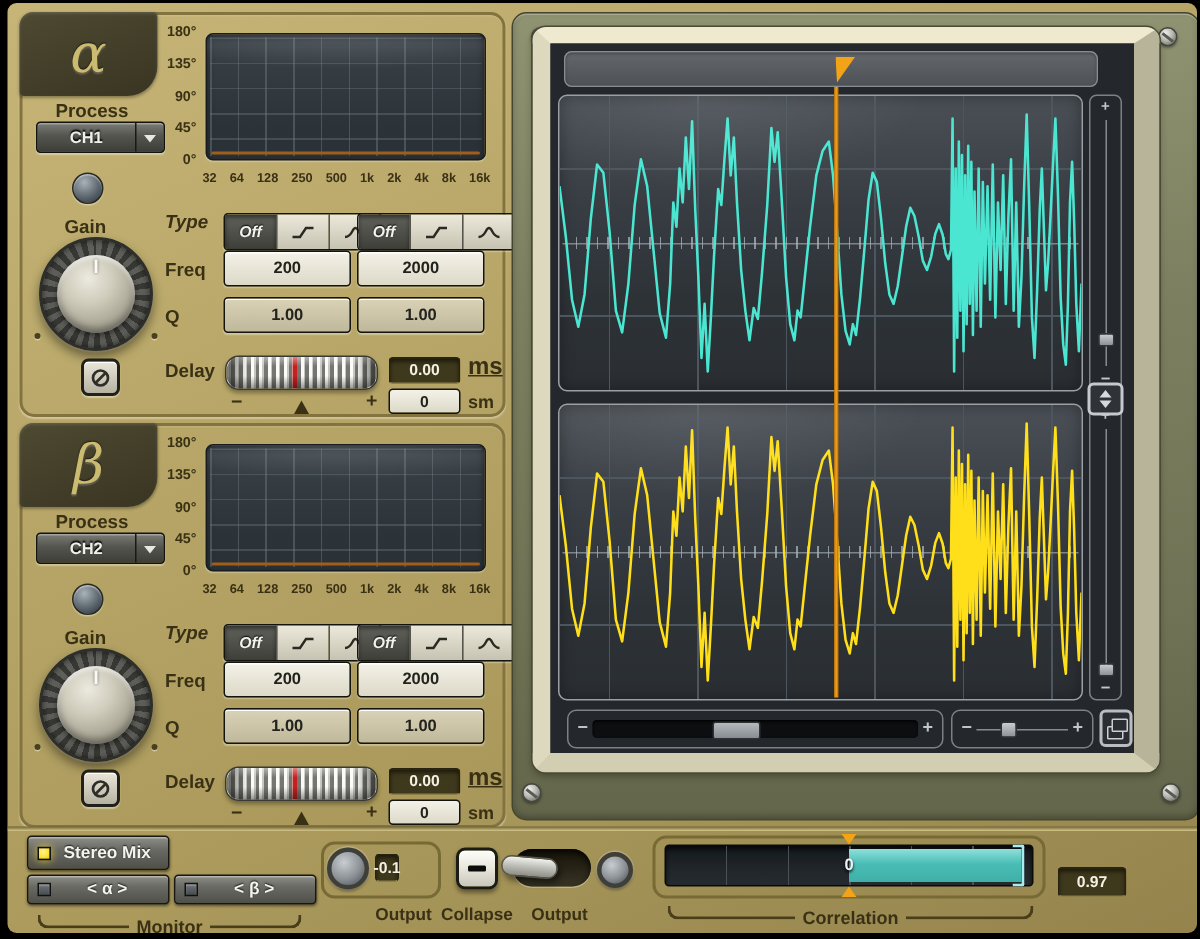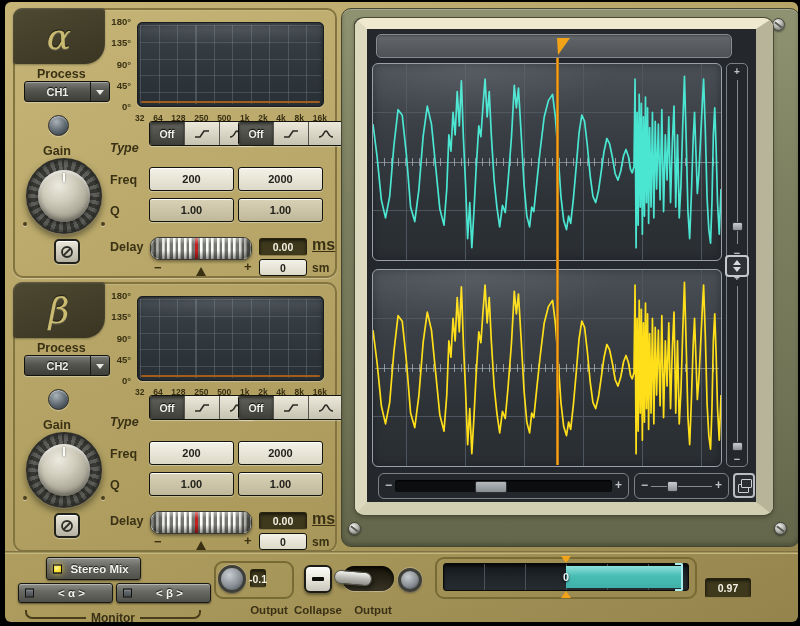--- a/index.html
+++ b/index.html
@@ -65,23 +65,23 @@
     background:#fafaf6; transform:translateX(-50%); box-shadow:0 0 2px rgba(0,0,0,.5); }
   .dot { position:absolute; width:4px; height:4px; border-radius:50%; background:#4a3f1e;
     box-shadow:0 1px 0 rgba(255,255,255,.4); }
   .d1 { left:8px; top:212px; } .d2 { left:86px; top:212px; }
   .invert-btn { position:absolute; left:39px; top:229px; width:26px; height:25px;
     background:linear-gradient(180deg,#eae7da,#b5b2a2); border:2px solid #21211b;
     border-radius:5px; box-shadow:0 1px 1px rgba(255,255,255,.4), inset 0 1px 0 #fff;
     display:flex; align-items:center; justify-content:center; }
   .row-lbl { left:95px; font-size:12.5px; }
   .type-lbl { top:131px;font-style:italic; } .freq-lbl { top:163px; } .q-lbl { top:194px; } .delay-lbl { top:230px; }
-  .type-group { position:absolute; top:111px; width:106px; height:25px; display:flex;
+  .type-group { position:absolute; top:132px; width:106px; height:25px; display:flex;
     border:1px solid #14140e; border-radius:3px; overflow:hidden;
-    box-shadow:0 1px 1px rgba(255,255,255,.35), inset 0 1px 0 rgba(255,255,255,.4); }
+    box-shadow:0 1px 1px rgba(255,255,255,.35), inset 0 1px 0 rgba(255,255,255,.4);font-style:italic; }
   .tg1 { left:134px; } .tg2 { left:223px; }
   .cell { flex:1; display:flex; align-items:center; justify-content:center; }
   .cell.off { background:linear-gradient(180deg,#62625c,#3f3f39); color:#f2f2ec;
     font-size:10.5px; font-weight:bold; text-shadow:0 -1px 1px #000;
     box-shadow:inset 0 2px 3px rgba(0,0,0,.5); }
   .cell.ic { background:linear-gradient(180deg,#ece9db,#c6c3b2); border-left:1px solid #55554d; }
   .field { position:absolute; width:85px; height:24px; display:flex; align-items:center;
     justify-content:center; font-size:11px; font-weight:bold; color:#23231d;
     border:1px solid #14140e; border-radius:3px;
     box-shadow:0 1px 1px rgba(255,255,255,.35), inset 0 1px 0 #fff; }
@@ -191,21 +191,21 @@
 
   
   #groove { position:absolute; left:0; right:0; top:549px; height:3px;
     background:linear-gradient(#6e6234,#d6c88a); }
   .mon-btn { position:absolute; display:flex; align-items:center; justify-content:center;
     background:linear-gradient(180deg,#8e8e88 0%,#6a6a64 40%,#50504a 100%);
     border:1px solid #171713; border-radius:3px;
     box-shadow:0 1px 2px rgba(0,0,0,.5), inset 0 1px 0 rgba(255,255,255,.35);
     color:#f4f4ee; font-weight:bold; font-size:11.5px; text-shadow:0 -1px 1px rgba(0,0,0,.8);
     padding-left:12px; }
-  #mb0 { left:13px; top:555px; width:95px; height:23px;margin-left:28px; }
+  #mb0 { left:13px; top:555px; width:95px; height:23px; }
   #mb1 { left:111px; top:555px; width:95px; height:23px; }
   #mb2 { left:13px; top:581px; width:95px; height:20px; }
   #mb3 { left:111px; top:581px; width:95px; height:20px; }
   .led { position:absolute; left:6px; top:50%; transform:translateY(-50%); width:9px; height:9px;
     background:linear-gradient(180deg,#6e7478,#474c50); border:1px solid #111;
     box-shadow:inset 0 1px 1px rgba(255,255,255,.3); }
   .led.lit { background:radial-gradient(circle at 40% 35%,#fff3a0,#ffe32a 60%,#e8c414);
     box-shadow:0 0 6px rgba(255,220,40,.8); }
   .bracket { position:absolute; display:flex; align-items:flex-end; }
   #monitor-bracket { left:20px; top:603px; width:176px; height:14px; }
@@ -562,14 +562,19 @@
   <div id="corr-meter">
     <div class="divs"></div>
     <div id="corr-fill" style="width: 47%;">
       <div id="corr-endcap"></div>
     </div>
     <span id="corr-zero">0</span>
     <div class="corr-tri" id="corr-tri-top"></div>
     <div class="corr-tri" id="corr-tri-bot"></div>
   </div>
   <div class="value-display" id="corr-display">0.97</div>
+  <div class="bracket" id="corr-bracket">
+    <span class="seg l"></span>
+    <span class="btxt">Correlation</span>
+    <span class="seg r"></span>
+  </div>
 
 </div>
 
 </body></html>

